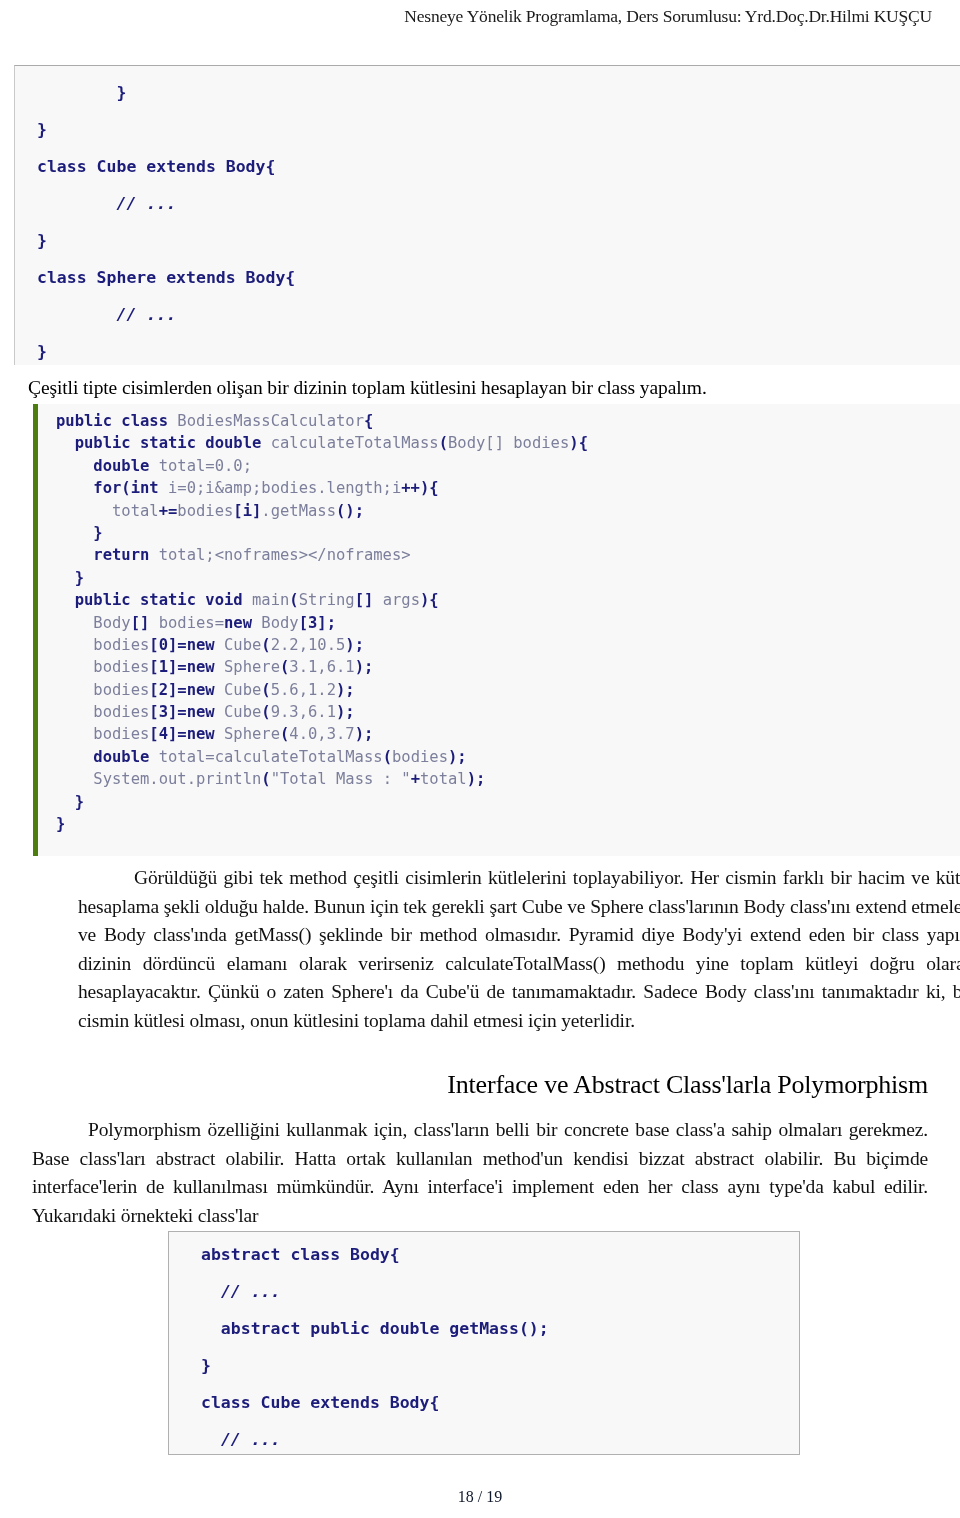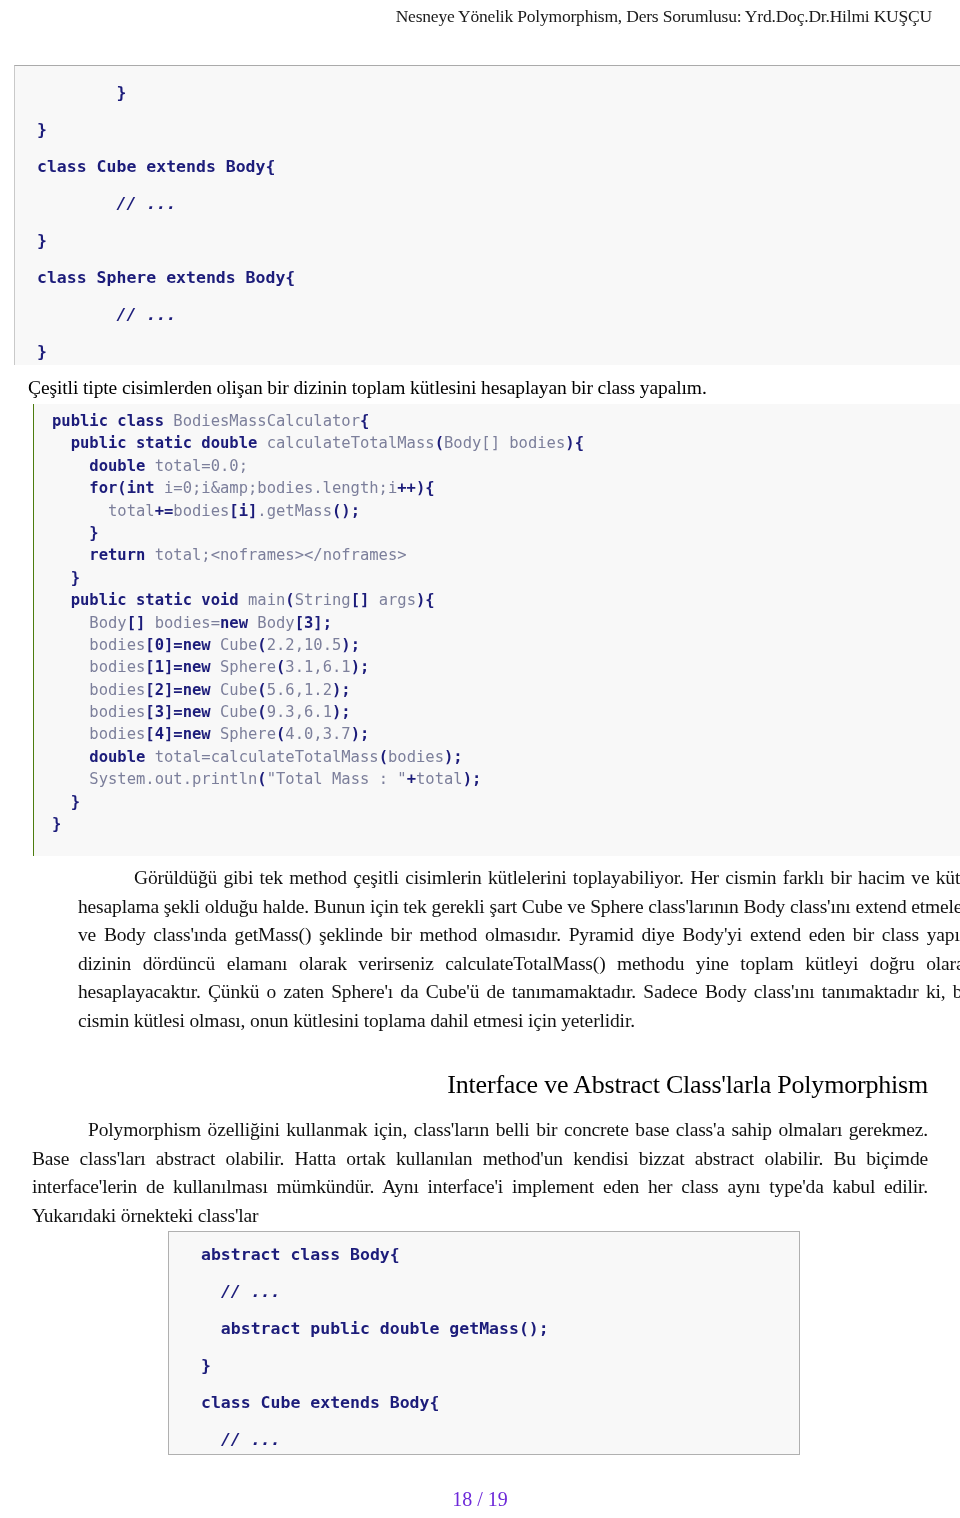--- a/index.html
+++ b/index.html
@@ -68,21 +68,21 @@
   
   #code-block-2 {
     left: 33px;
     top: 404px;
     width: 927px;
     height: 452px;
     padding: 6px 0 0 18px;
     border-top: none;
     border-bottom: none;
     border-right: none;
-    border-left: 1px solid #4d7c0f;
+    border-left: 5px solid #4d7c0f;
   }
 
   
   #code-block-3 {
     left: 168px;
     top: 1231px;
     width: 632px;
     height: 224px;
     padding: 12px 12px 0 32px;
     border: 1px solid #b0b0b0;
@@ -123,28 +123,28 @@
     font-weight: normal;
     letter-spacing: -0.2px;
   }
 
   .page-footer {
     position: absolute;
     left: 0;
     top: 1488px;
     width: 960px;
     text-align: center;
-    font-size: 20px;
-    color: #6d28d9;
+    font-size: 16px;
+    color: #0f172a;
   }
 </style>
 </head>
 <body>
 
-<div class="page-header">Nesneye Yönelik Polymorphism,  Ders Sorumlusu: Yrd.Doç.Dr.Hilmi KUŞÇU</div>
+<div class="page-header">Nesneye Yönelik Programlama,  Ders Sorumlusu: Yrd.Doç.Dr.Hilmi KUŞÇU</div>
 
 <div class="code-block wide" id="code-block-1"><span class="code-line"><span class="kw">        }</span></span><span class="code-line"><span class="kw">}</span></span><span class="code-line"><span class="kw">class Cube extends Body{</span></span><span class="code-line"><span class="id">        </span><span class="cm">// ...</span></span><span class="code-line"><span class="kw">}</span></span><span class="code-line"><span class="kw">class Sphere extends Body{</span></span><span class="code-line"><span class="id">        </span><span class="cm">// ...</span></span><span class="code-line"><span class="kw">}</span></span></div>
 
 <div class="lead-line">Çeşitli tipte cisimlerden olişan bir dizinin toplam kütlesini hesaplayan bir class yapalım.</div>
 
 <div class="code-block" id="code-block-2"><span class="code-line"><span class="kw">public class </span><span class="id">BodiesMassCalculator</span><span class="kw">{</span></span><span class="code-line"><span class="id">  </span><span class="kw">public static double </span><span class="id">calculateTotalMass</span><span class="kw">(</span><span class="id">Body[] bodies</span><span class="kw">){</span></span><span class="code-line"><span class="id">    </span><span class="kw">double </span><span class="id">total=0.0;</span></span><span class="code-line"><span class="id">    </span><span class="kw">for(int </span><span class="id">i=0;i&amp;amp;bodies.length;i</span><span class="kw">++){</span></span><span class="code-line"><span class="id">      </span><span class="id">total</span><span class="kw">+=</span><span class="id">bodies</span><span class="kw">[i]</span><span class="id">.getMass</span><span class="kw">();</span></span><span class="code-line"><span class="id">    </span><span class="kw">}</span></span><span class="code-line"><span class="id">    </span><span class="kw">return </span><span class="id">total;&lt;noframes&gt;&lt;/noframes&gt;</span></span><span class="code-line"><span class="id">  </span><span class="kw">}</span></span><span class="code-line"><span class="id">  </span><span class="kw">public static void </span><span class="id">main</span><span class="kw">(</span><span class="id">String</span><span class="kw">[] </span><span class="id">args</span><span class="kw">){</span></span><span class="code-line"><span class="id">    </span><span class="id">Body</span><span class="kw">[] </span><span class="id">bodies=</span><span class="kw">new </span><span class="id">Body</span><span class="kw">[3];</span></span><span class="code-line"><span class="id">    </span><span class="id">bodies</span><span class="kw">[0]=</span><span class="id"></span><span class="kw">new </span><span class="id">Cube</span><span class="kw">(</span><span class="id">2.2,10.5</span><span class="kw">);</span></span><span class="code-line"><span class="id">    </span><span class="id">bodies</span><span class="kw">[1]=</span><span class="id"></span><span class="kw">new </span><span class="id">Sphere</span><span class="kw">(</span><span class="id">3.1,6.1</span><span class="kw">);</span></span><span class="code-line"><span class="id">    </span><span class="id">bodies</span><span class="kw">[2]=</span><span class="id"></span><span class="kw">new </span><span class="id">Cube</span><span class="kw">(</span><span class="id">5.6,1.2</span><span class="kw">);</span></span><span class="code-line"><span class="id">    </span><span class="id">bodies</span><span class="kw">[3]=</span><span class="id"></span><span class="kw">new </span><span class="id">Cube</span><span class="kw">(</span><span class="id">9.3,6.1</span><span class="kw">);</span></span><span class="code-line"><span class="id">    </span><span class="id">bodies</span><span class="kw">[4]=</span><span class="id"></span><span class="kw">new </span><span class="id">Sphere</span><span class="kw">(</span><span class="id">4.0,3.7</span><span class="kw">);</span></span><span class="code-line"><span class="id">    </span><span class="kw">double </span><span class="id">total=calculateTotalMass</span><span class="kw">(</span><span class="id">bodies</span><span class="kw">);</span></span><span class="code-line"><span class="id">    </span><span class="id">System.out.println</span><span class="kw">(</span><span class="id">"Total Mass : "</span><span class="kw">+</span><span class="id">total</span><span class="kw">);</span></span><span class="code-line"><span class="id">  </span><span class="kw">}</span></span><span class="code-line"><span class="kw">}</span></span></div>
 
 <div class="para" id="para-1"><span class="indent"></span><span>Görüldüğü gibi tek method çeşitli cisimlerin kütlelerini toplayabiliyor. Her cismin farklı bir hacim ve kütle hesaplama şekli olduğu halde. Bunun için tek gerekli şart Cube ve Sphere class'larının Body class'ını extend etmeleri ve Body class'ında getMass() şeklinde bir method olmasıdır. Pyramid diye Body'yi extend eden bir class yapıp, dizinin dördüncü elamanı olarak verirseniz calculateTotalMass() methodu yine toplam kütleyi doğru olarak hesaplayacaktır. Çünkü o zaten Sphere'ı da Cube'ü de tanımamaktadır. Sadece Body class'ını tanımaktadır ki, bir cismin kütlesi olması, onun kütlesini toplama dahil etmesi için yeterlidir.</span></div>
 
 <div class="section-heading">Interface ve Abstract Class'larla Polymorphism</div>

